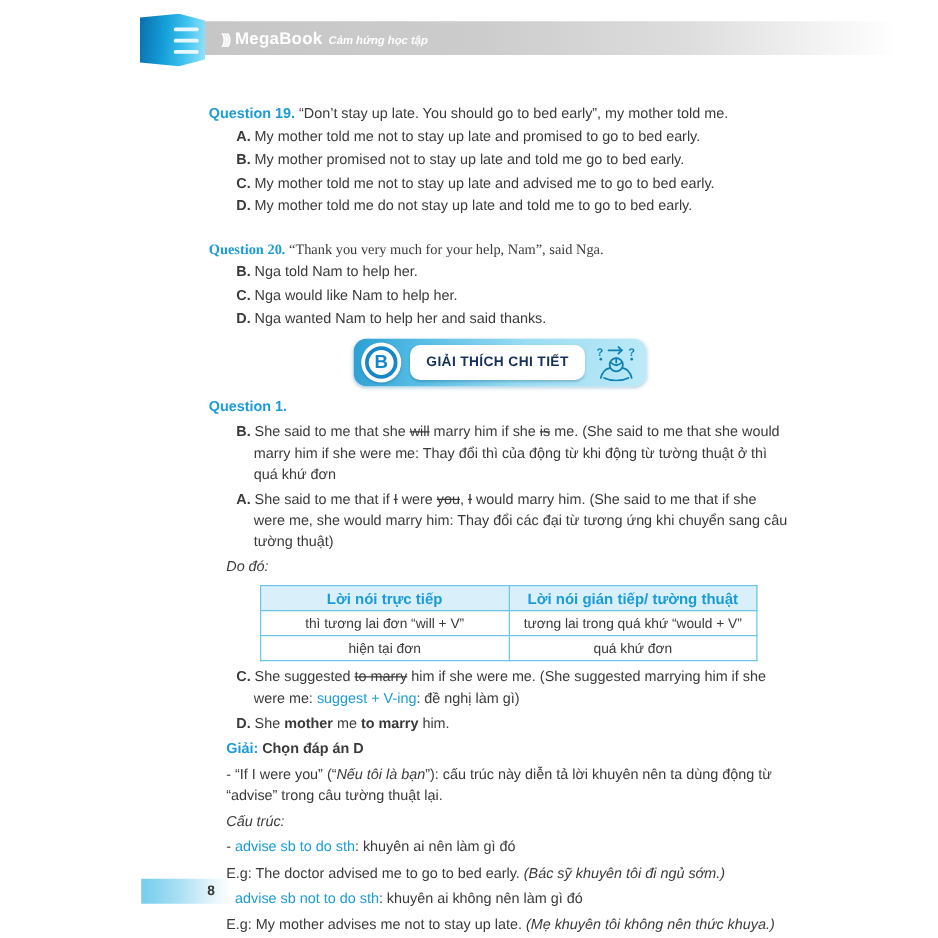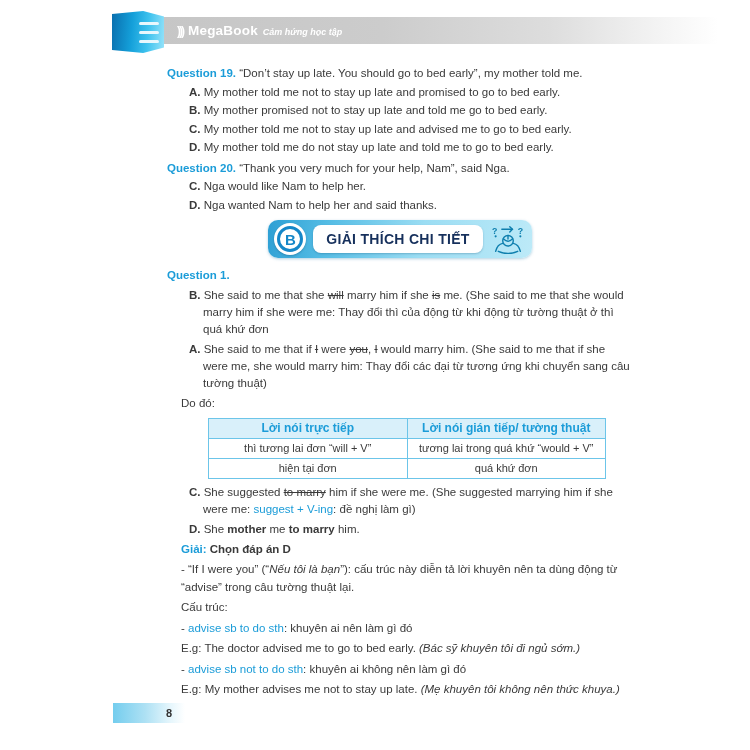--- a/index.html
+++ b/index.html
@@ -25,25 +25,25 @@
   .book-icon { position:absolute; left:112px; top:11px; width:52px; height:42px; }
   .book-face {
     position:absolute; inset:0;
     background:linear-gradient(95deg,#0a6fae 0%,#149fd9 38%,#3ec2ee 68%,#96e3fa 100%);
     clip-path:polygon(0% 7%,60% 0%,100% 13%,100% 87%,60% 100%,0% 93%);
   }
   .book-line { position:absolute; right:5px; height:3px; width:20px; background:#e8f7fd; border-radius:2px; }
   .bl1{top:11px;} .bl2{top:20px;} .bl3{top:29px;}
 
   
-  .content { position:absolute; left:167px; top:64px; width:466px; font-size:11.5px; }
+  .content { position:absolute; left:167px; top:82px; width:466px; font-size:11.5px; }
 
   .qline { line-height:18.5px; }
   .q-label { color:#1b9cd8; font-weight:bold; }
-  .q20 { margin-top:2px; }
+  .q20 { margin-top:16px;font-family:Liberation Serif, serif; }
   .options { line-height:18.5px; }
   .option { padding-left:36px; text-indent:-14px; }
   .opt-letter { font-weight:bold; }
 
   
   .badge-wrap { display:flex; justify-content:center; margin:6px 0 8px 0; }
   .badge {
     display:flex; align-items:center; height:38px; padding:0 6px; border-radius:10px;
     background:linear-gradient(100deg,#2d9fd4 0%,#54bce4 22%,#9bddf3 58%,#bdeaf8 100%);
     box-shadow:0 1px 3px rgba(30,120,170,0.35);
@@ -53,30 +53,30 @@
     display:flex; align-items:center; justify-content:center;
     box-shadow:0 1px 2px rgba(0,60,100,0.3);
   }
   .badge-b-inner {
     box-sizing:border-box; width:26px; height:26px; border:3px solid #1587c8; border-radius:50%;
     display:flex; align-items:center; justify-content:center;
     color:#1587c8; font-weight:bold; font-size:15px;
   }
   .badge-label {
     background:#fff; border-radius:8px; height:28px; margin-left:7px; padding:0 13px;
-    display:flex; align-items:center; font-weight:bold; font-size:14px; color:#16305c;
+    display:flex; align-items:center; font-weight:bold; font-size:11px; color:#16305c;
     letter-spacing:0.3px; box-shadow:0 1px 2px rgba(0,60,100,0.25);
   }
   .badge-icon { margin-left:7px; display:flex; }
 
   
   .expl-label { line-height:18px; margin-top:4px; color:#1b9cd8; font-weight:bold; }
   .item { padding-left:36px; text-indent:-14px; line-height:17px; margin-top:3px; }
   .para { margin-left:14px; line-height:17.5px; margin-top:3px; }
-  .plain-line { margin-left:14px; line-height:17.5px; margin-top:3px; }
+  .plain-line { margin-left:14px; line-height:17.5px; margin-top:3px;font-style:italic; }
 
   .st   { text-decoration:line-through; }
   .blue { color:#1b9cd8; }
   .b    { font-weight:bold; }
   .i    { font-style:italic; }
   .blue.b { color:#1b9cd8; font-weight:bold; }
 
   
   .rep-table { border-collapse:collapse; margin:5px 0 5px 41px; width:398px; table-layout:fixed; }
   .rep-table th, .rep-table td {
@@ -116,20 +116,21 @@
     <div class="qline"><span class="q-label">Question 19.</span><span> “Don’t stay up late. You should go to bed early”, my mother told me.</span></div>
     <div class="options">
       <div class="option"><span class="opt-letter">A.</span><span> My mother told me not to stay up late and promised to go to bed early.</span></div>
       <div class="option"><span class="opt-letter">B.</span><span> My mother promised not to stay up late and told me go to bed early.</span></div>
       <div class="option"><span class="opt-letter">C.</span><span> My mother told me not to stay up late and advised me to go to bed early.</span></div>
       <div class="option"><span class="opt-letter">D.</span><span> My mother told me do not stay up late and told me to go to bed early.</span></div>
     </div>
 
     <div class="qline q20"><span class="q-label">Question 20.</span><span> “Thank you very much for your help, Nam”, said Nga.</span></div>
     <div class="options">
+      <div class="option"><span class="opt-letter">B.</span><span> Nga told Nam to help her.</span></div>
       <div class="option"><span class="opt-letter">C.</span><span> Nga would like Nam to help her.</span></div>
       <div class="option"><span class="opt-letter">D.</span><span> Nga wanted Nam to help her and said thanks.</span></div>
     </div>
 
     <div class="badge-wrap">
       <div class="badge">
         <div class="badge-b">
           <div class="badge-b-inner">B</div>
         </div>
         <div class="badge-label">GIẢI THÍCH CHI TIẾT</div>

